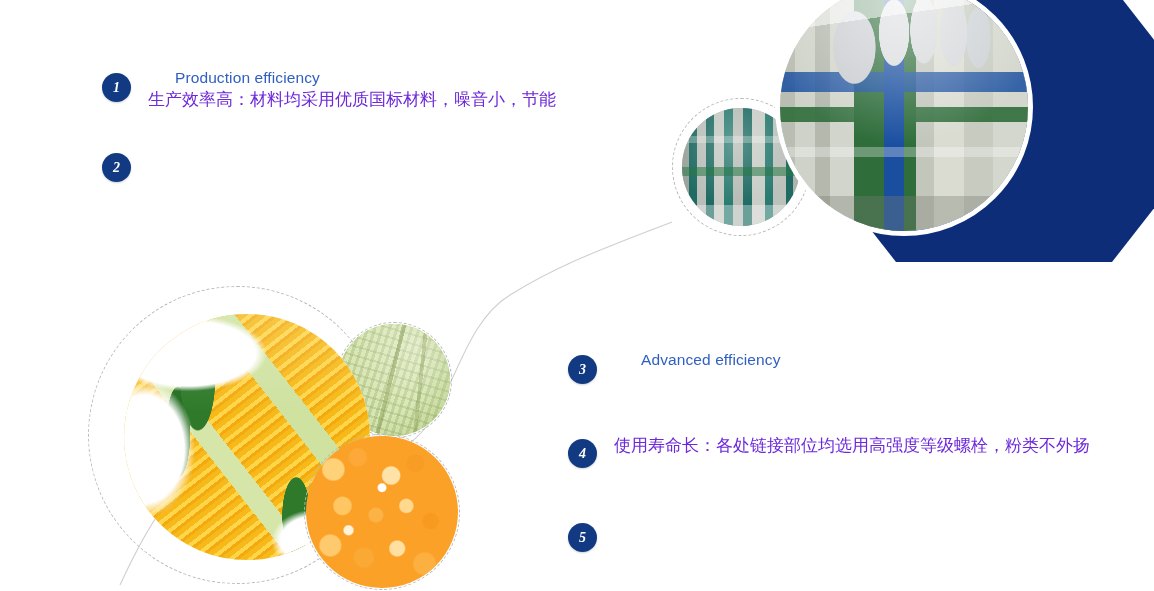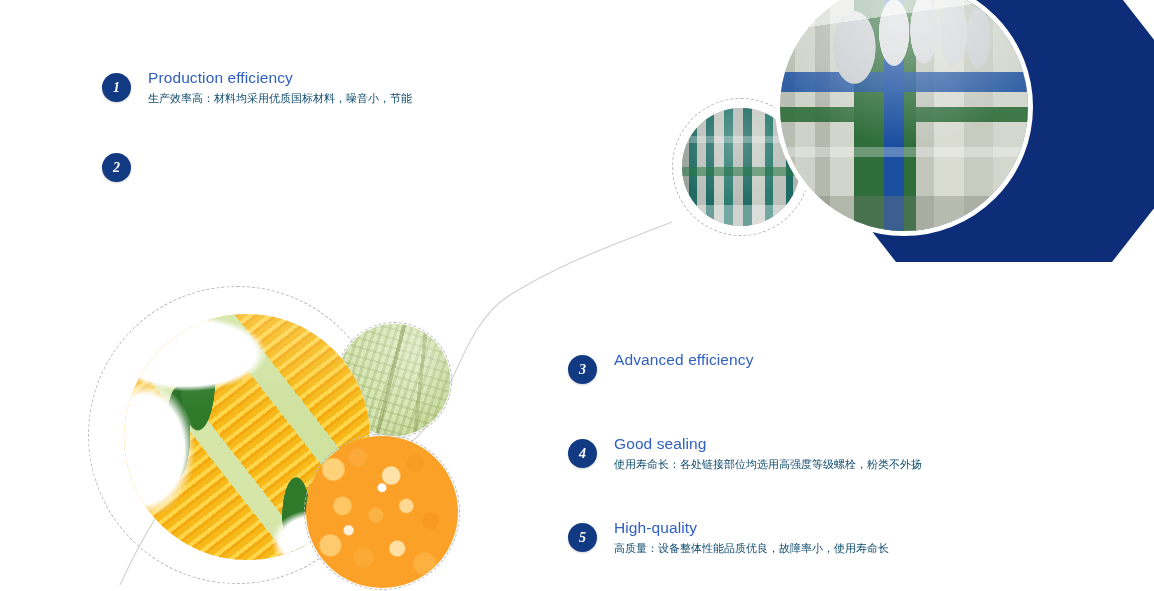--- a/index.html
+++ b/index.html
@@ -38,24 +38,25 @@
     font-family:"Liberation Serif","DejaVu Serif",serif;
     box-shadow:0 1px 2px rgba(0,0,0,.18);
   }
   .feature-text{margin-left:46px;}
   .feature-title{
     color:#2f5fc0;
     font-size:15.5px;
     line-height:20px;
     letter-spacing:.1px;
     white-space:nowrap;
+    margin-left:27px;
   }
   .feature-desc{
-    color:#0c4a6e;
-    font-size:11px;
+    color:#6d28d9;
+    font-size:17px;
     line-height:22px;
     white-space:nowrap;
     font-family:"DejaVu Sans","Liberation Sans",sans-serif;
   }
 
   
   #machinery-cluster{position:absolute;left:660px;top:-14px;width:494px;height:290px;}
   .hexagon{
     position:absolute;left:128px;top:0px;width:432px;height:276px;
     background:#0d2d78;
@@ -264,27 +265,22 @@
     <div class="feature-item">
       <div class="badge">3</div>
       <div class="feature-text">
         <div class="feature-title">Advanced efficiency</div>
       </div>
     </div>
 
     <div class="feature-item">
       <div class="badge">4</div>
       <div class="feature-text">
-        <div class="feature-title">Good sealing</div>
         <div class="feature-desc">使用寿命长：各处链接部位均选用高强度等级螺栓，粉类不外扬</div>
       </div>
     </div>
 
     <div class="feature-item">
       <div class="badge">5</div>
-      <div class="feature-text">
-        <div class="feature-title">High-quality</div>
-        <div class="feature-desc">高质量：设备整体性能品质优良，故障率小，使用寿命长</div>
-      </div>
     </div>
   </div>
 
 </div>
 
 </body></html>

